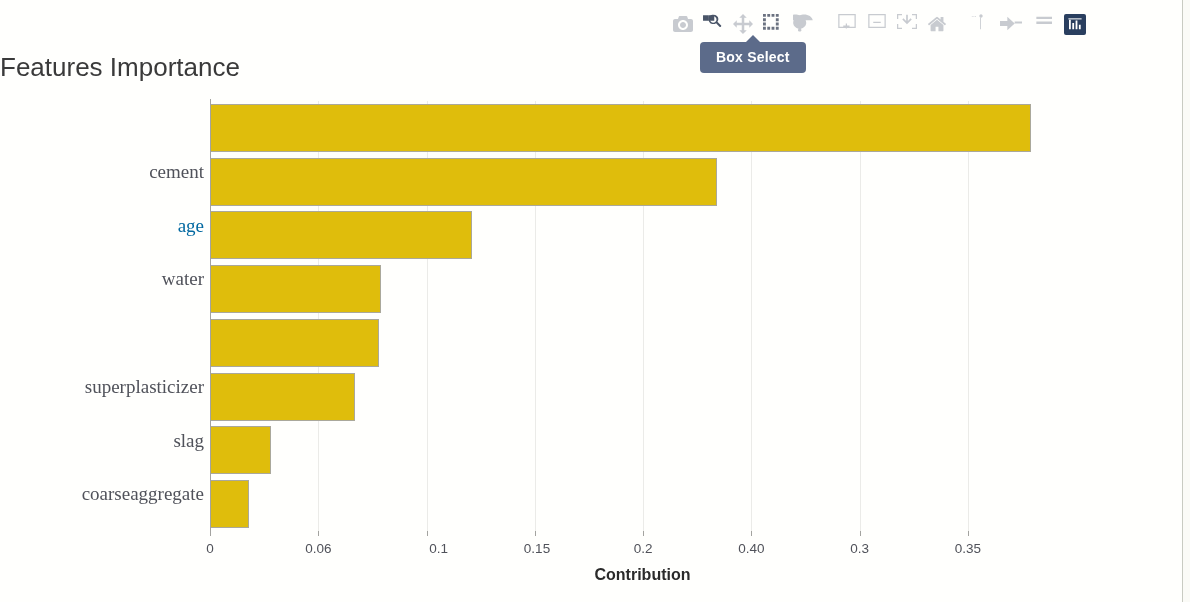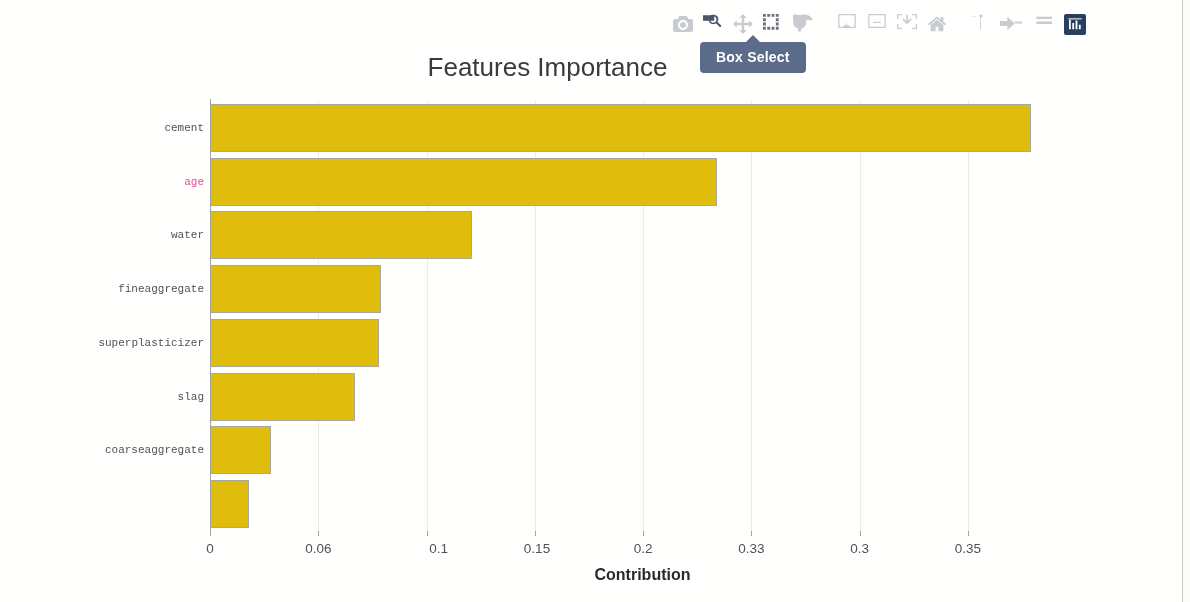--- a/index.html
+++ b/index.html
@@ -105,21 +105,21 @@
     border-right: 8px solid transparent;
     border-bottom: 8px solid #5c6b8a;
   }
 
   
   #chart-title {
     position: absolute;
     left: 0;
     top: 52px;
     width: 1095px;
-    text-align: center;
+    text-align: left;
     font-size: 26px;
     color: #3a3a3a;
     font-family: "Liberation Sans", sans-serif;
     font-weight: normal;
     white-space: nowrap;
   }
 
   
   
   #plotarea {
@@ -164,25 +164,26 @@
     left: 0;
     top: 101px;
     width: 204px;
     height: 430px;
   }
   .ytick {
     position: absolute;
     right: 0;
     width: 204px;
     text-align: right;
-    font-size: 11px;
+    font-size: 19px;
     color: #50525a;
-    font-family: Liberation Mono, monospace;
+    font-family: Liberation Serif, serif;
     transform: translateY(-50%);
     white-space: nowrap;
+    margin-top: 44px;
   }
 
   
   #xtick-layer {
     position: absolute;
     left: 0;
     top: 531px;
     width: 1183px;
     height: 30px;
   }
@@ -355,41 +356,40 @@
           <div class="bar" title="slag: 0.067" style="width: 145.102px; height: 48px; top: 271.625px; background: rgb(223, 189, 12); border-color: rgb(170, 168, 155);"></div>
           <div class="bar" title="coarseaggregate: 0.028" style="width: 60.6396px; height: 48px; top: 325.375px; background: rgb(223, 189, 12); border-color: rgb(170, 168, 155);"></div>
           <div class="bar" title="flyash: 0.018" style="width: 38.9826px; height: 48px; top: 379.125px; background: rgb(223, 189, 12); border-color: rgb(170, 168, 155);"></div>
         </div>
     </div>
 
     <div id="yaxis-line"></div>
 
     <div id="ytick-layer">
         <div class="ytick" style="top: 26.875px; color: rgb(80, 82, 90);">cement</div>
-        <div class="ytick" style="top: 80.625px; color: #ec4899;">age</div>
+        <div class="ytick" style="top: 80.625px; color: #0369a1;">age</div>
         <div class="ytick" style="top: 134.375px; color: rgb(80, 82, 90);">water</div>
-        <div class="ytick" style="top: 188.125px; color: rgb(80, 82, 90);">fineaggregate</div>
         <div class="ytick" style="top: 241.875px; color: rgb(80, 82, 90);">superplasticizer</div>
         <div class="ytick" style="top: 295.625px; color: rgb(80, 82, 90);">slag</div>
         <div class="ytick" style="top: 349.375px; color: rgb(80, 82, 90);">coarseaggregate</div>
       </div>
 
     <div id="xtick-layer">
         <div class="xtick-mark" style="left: 210px; background: rgb(163, 163, 160);"></div>
         <div class="xtick-label" style="left: 210px; color: rgb(80, 82, 90);">0</div>
         <div class="xtick-mark" style="left: 318.285px; background: rgb(163, 163, 160);"></div>
         <div class="xtick-label" style="left: 318.285px; color: rgb(80, 82, 90);">0.06</div>
         <div class="xtick-mark" style="left: 426.57px; background: rgb(163, 163, 160);"></div>
         <div class="xtick-label" style="left: 426.57px; color: rgb(80, 82, 90); margin-left: 12px;">0.1</div>
         <div class="xtick-mark" style="left: 534.855px; background: rgb(163, 163, 160);"></div>
         <div class="xtick-label" style="left: 537px; color: rgb(80, 82, 90);">0.15</div>
         <div class="xtick-mark" style="left: 643.14px; background: rgb(163, 163, 160);"></div>
         <div class="xtick-label" style="left: 643.14px; color: rgb(80, 82, 90);">0.2</div>
         <div class="xtick-mark" style="left: 751.425px; background: rgb(163, 163, 160);"></div>
-        <div class="xtick-label" style="left: 751.425px; color: rgb(80, 82, 90);">0.33</div>
+        <div class="xtick-label" style="left: 751.425px; color: rgb(80, 82, 90);">0.40</div>
         <div class="xtick-mark" style="left: 859.71px; background: rgb(163, 163, 160);"></div>
         <div class="xtick-label" style="left: 859.71px; color: rgb(80, 82, 90);">0.3</div>
         <div class="xtick-mark" style="left: 967.995px; background: rgb(163, 163, 160);"></div>
         <div class="xtick-label" style="left: 967.995px; color: rgb(80, 82, 90);">0.35</div>
       </div>
 
     <div id="xaxis-title">Contribution</div>
 
   </div>
 

